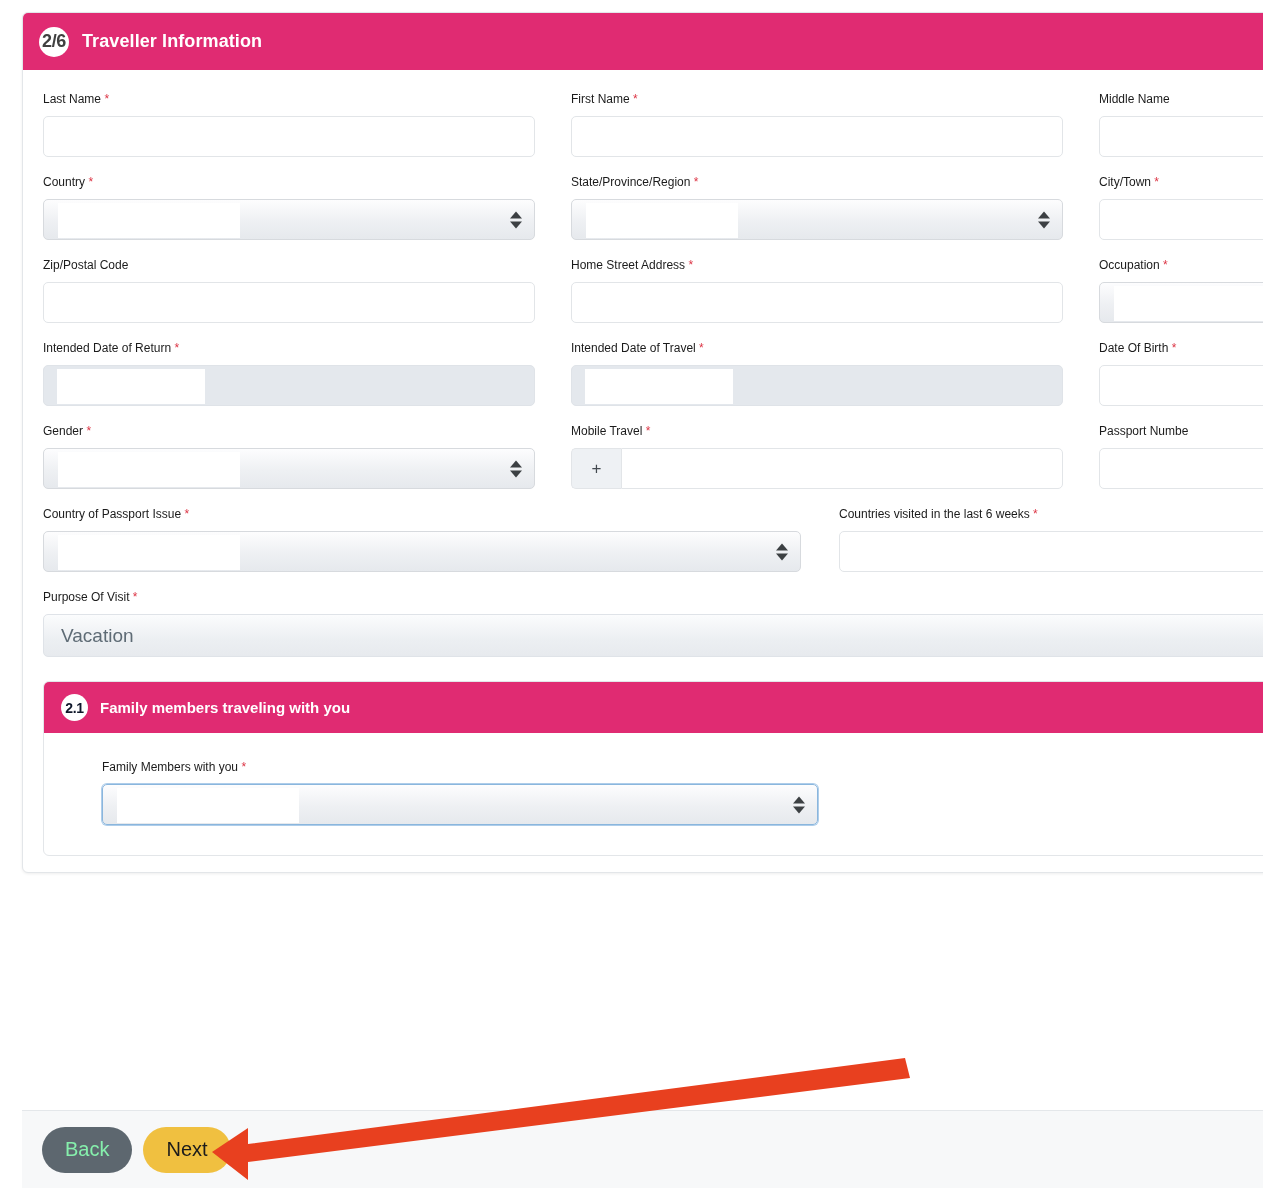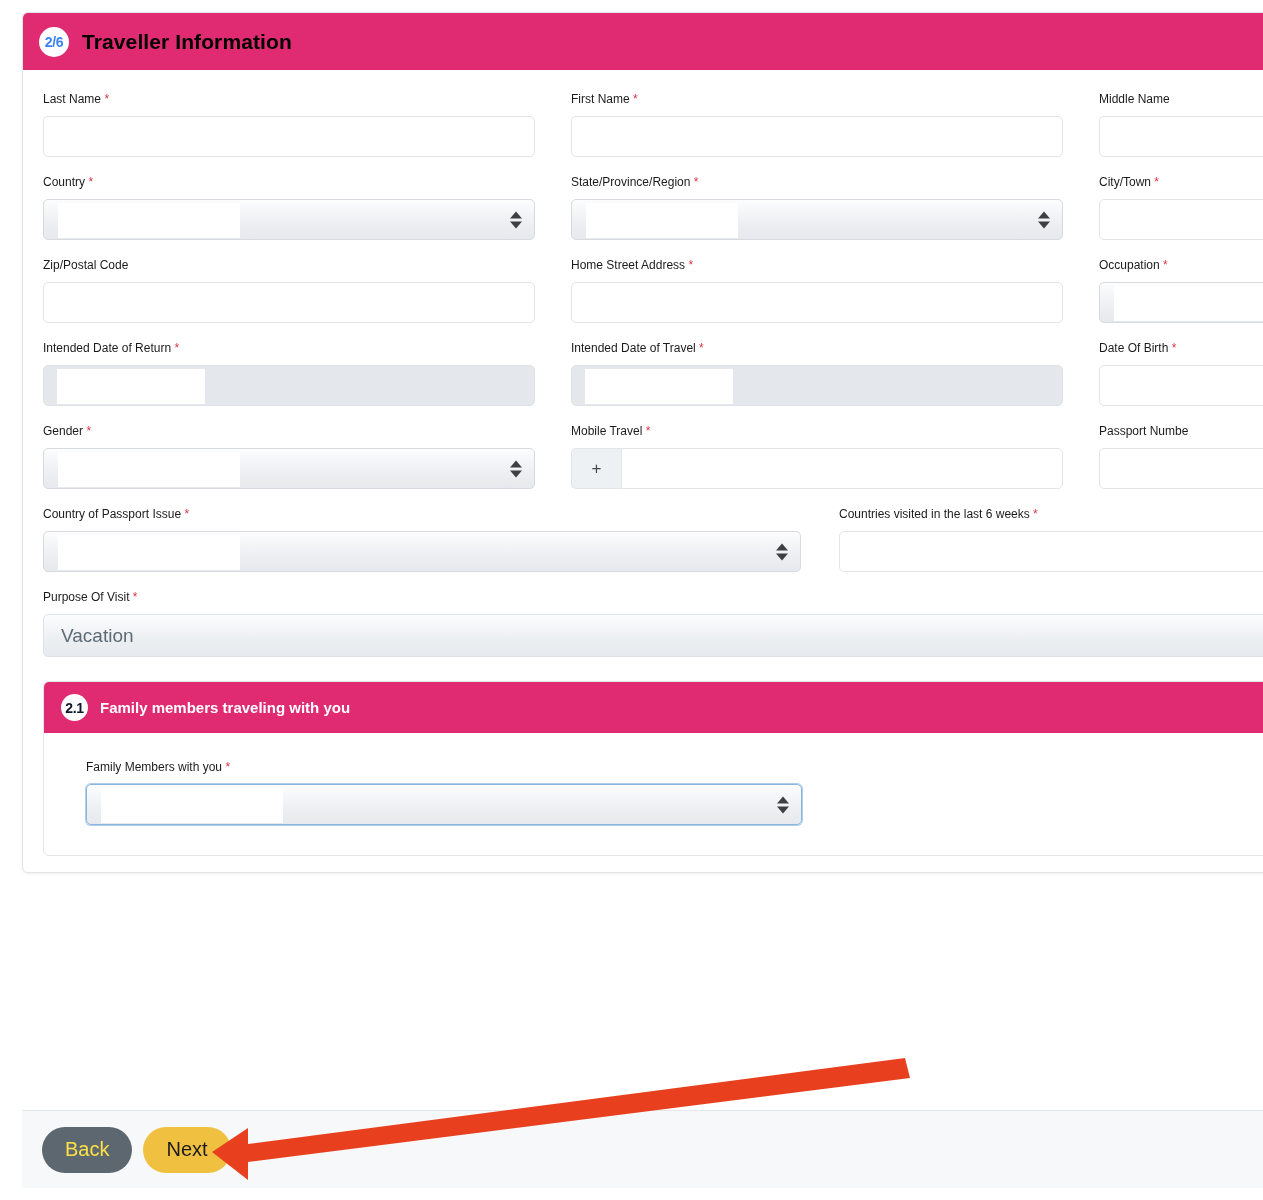--- a/index.html
+++ b/index.html
@@ -39,30 +39,30 @@
     height: 57px;
     display: flex;
     align-items: center;
     padding-left: 16px;
     gap: 13px;
   }
   .step-badge {
     width: 30px; height: 30px;
     border-radius: 50%;
     background: #ffffff;
-    color: #3b82f6;
+    color: #404040;
     display: flex; align-items: center; justify-content: center;
-    font-size: 14px;
+    font-size: 18px;
     font-weight: bold;
     letter-spacing: -0.4px;
     flex: none;
   }
   .step-title {
-    color: #000000;
-    font-size: 21px;
+    color: #ffffff;
+    font-size: 18px;
     font-weight: bold;
     letter-spacing: 0.1px;
   }
 
   
   .card-body {
     padding: 22px 20px 16px 20px;
   }
 
   .form-row {
@@ -222,21 +222,21 @@
     font-size: 14px; font-weight: bold;
     letter-spacing: -0.3px;
     flex: none;
   }
   .sub-title {
     color: #ffffff;
     font-size: 15px;
     font-weight: bold;
   }
   .sub-body { padding: 27px 0 30px 42px; }
-  .sub-field { width: 716px; }
+  .sub-field { width: 716px; margin-left: 16px; }
 
   
   .footer {
     position: absolute;
     left: 22px;
     top: 1110px;
     width: 1420px;
     height: 78px;
     background: #f7f8f9;
     border-top: 1px solid #e4e7ea;
@@ -246,21 +246,21 @@
   }
   .btn {
     height: 46px;
     border-radius: 23px;
     border: none;
     font-size: 20px;
     padding: 0 23px;
     cursor: pointer;
     font-family: "Liberation Sans", sans-serif;
   }
-  .btn-back { background: #5d676f; color: #fde047; }
+  .btn-back { background: #5d676f; color: #86efac; }
   .btn-next { background: #f0c040; color: #1b1b1b; }
 
   
   .annot {
     position: absolute;
     left: 0; top: 0;
     width: 1263px; height: 1200px;
     pointer-events: none;
   }
 </style>

